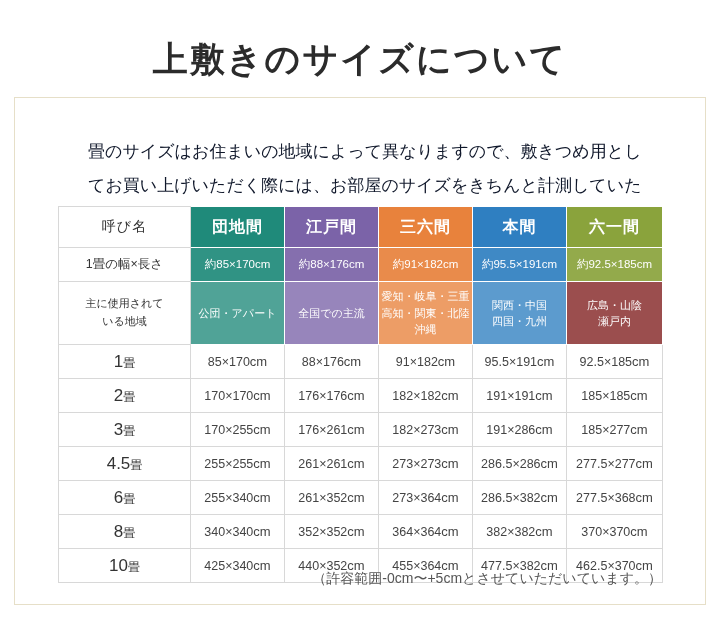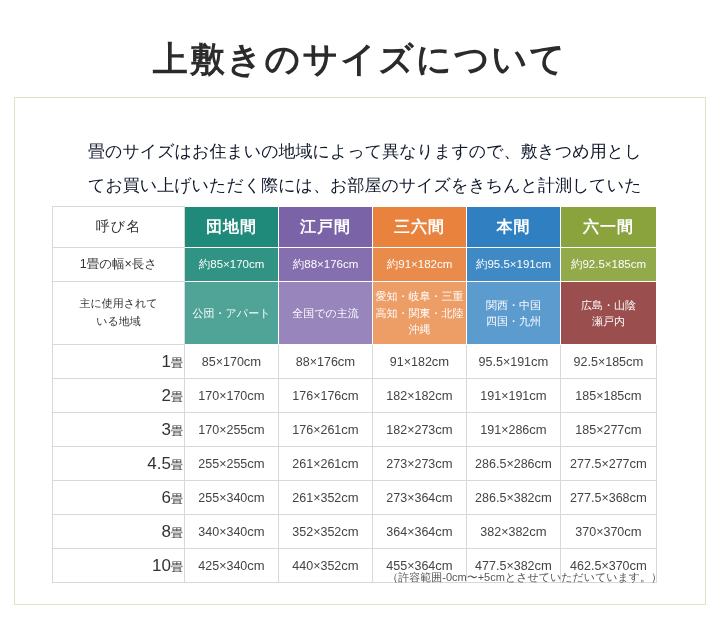--- a/index.html
+++ b/index.html
@@ -43,21 +43,21 @@
     position: absolute;
     left: 88px;
     top: 118px;
     width: 560px;
     font-size: 17px;
     line-height: 2.0;
     color: #0f172a;
   }
   table.sizes {
     position: absolute;
-    left: 52px;
+    left: 58px;
     top: 206px;
     width: 604px;
     border-collapse: collapse;
     table-layout: fixed;
     padding-left: 34px;
   }
   table.sizes td {
     border: 1px solid #d8d8d8;
     text-align: center;
     vertical-align: middle;
@@ -115,38 +115,37 @@
     font-size: 11px;
     line-height: 1.6;
     border: 1px solid #d8d8d8;
   }
   tr.data td {
     height: 31px;
     background: #ffffff;
   }
   tr.data td.rowlabel {
     font-size: 13px;
-    text-align: right;
   }
   .jo-num {
     font-size: 17px;
     color: #333333;
   }
   .jo-unit {
     font-size: 12px;
     color: #333333;
   }
   .cm {
     font-size: 13px;
   }
   .note {
     position: absolute;
     right: 58px;
     top: 570px;
-    font-size: 11px;
+    font-size: 14px;
     color: #555555;
   }
 </style>
 </head>
 <body>
 
 <div class="page">
 
   <h1 class="title">上敷きのサイズについて</h1>
 

